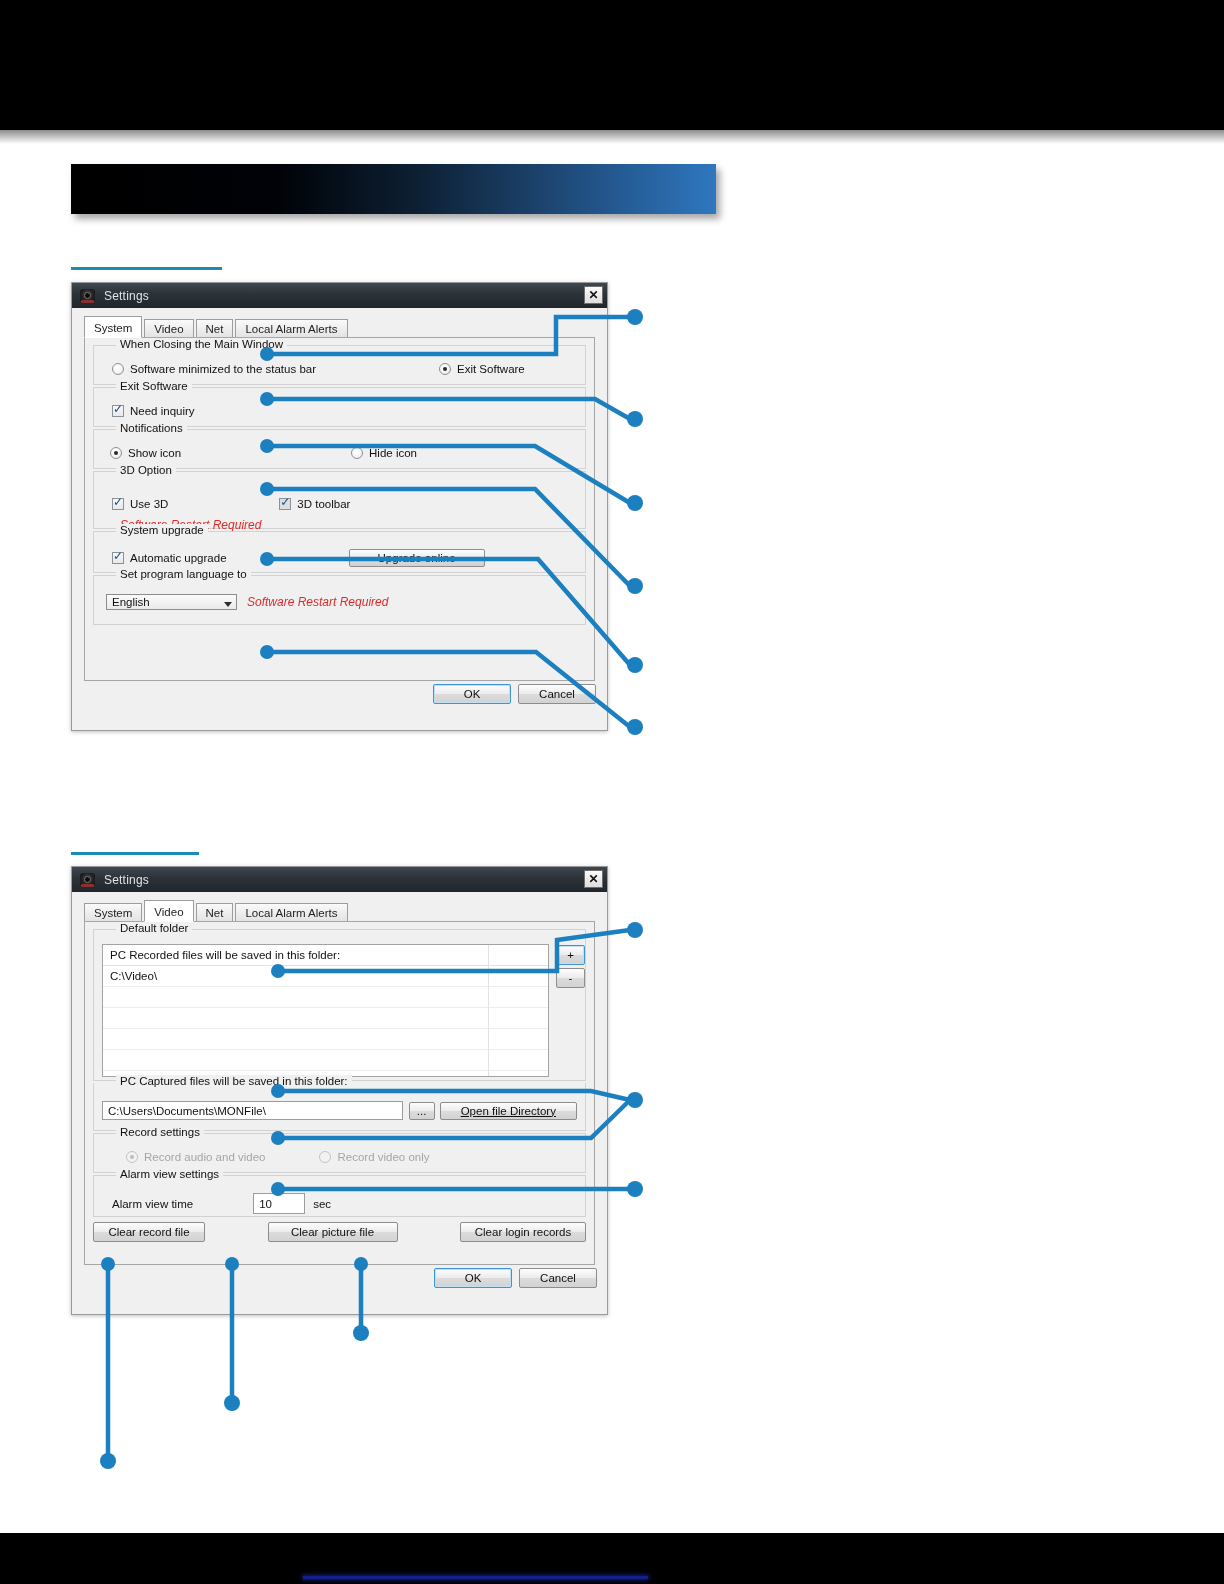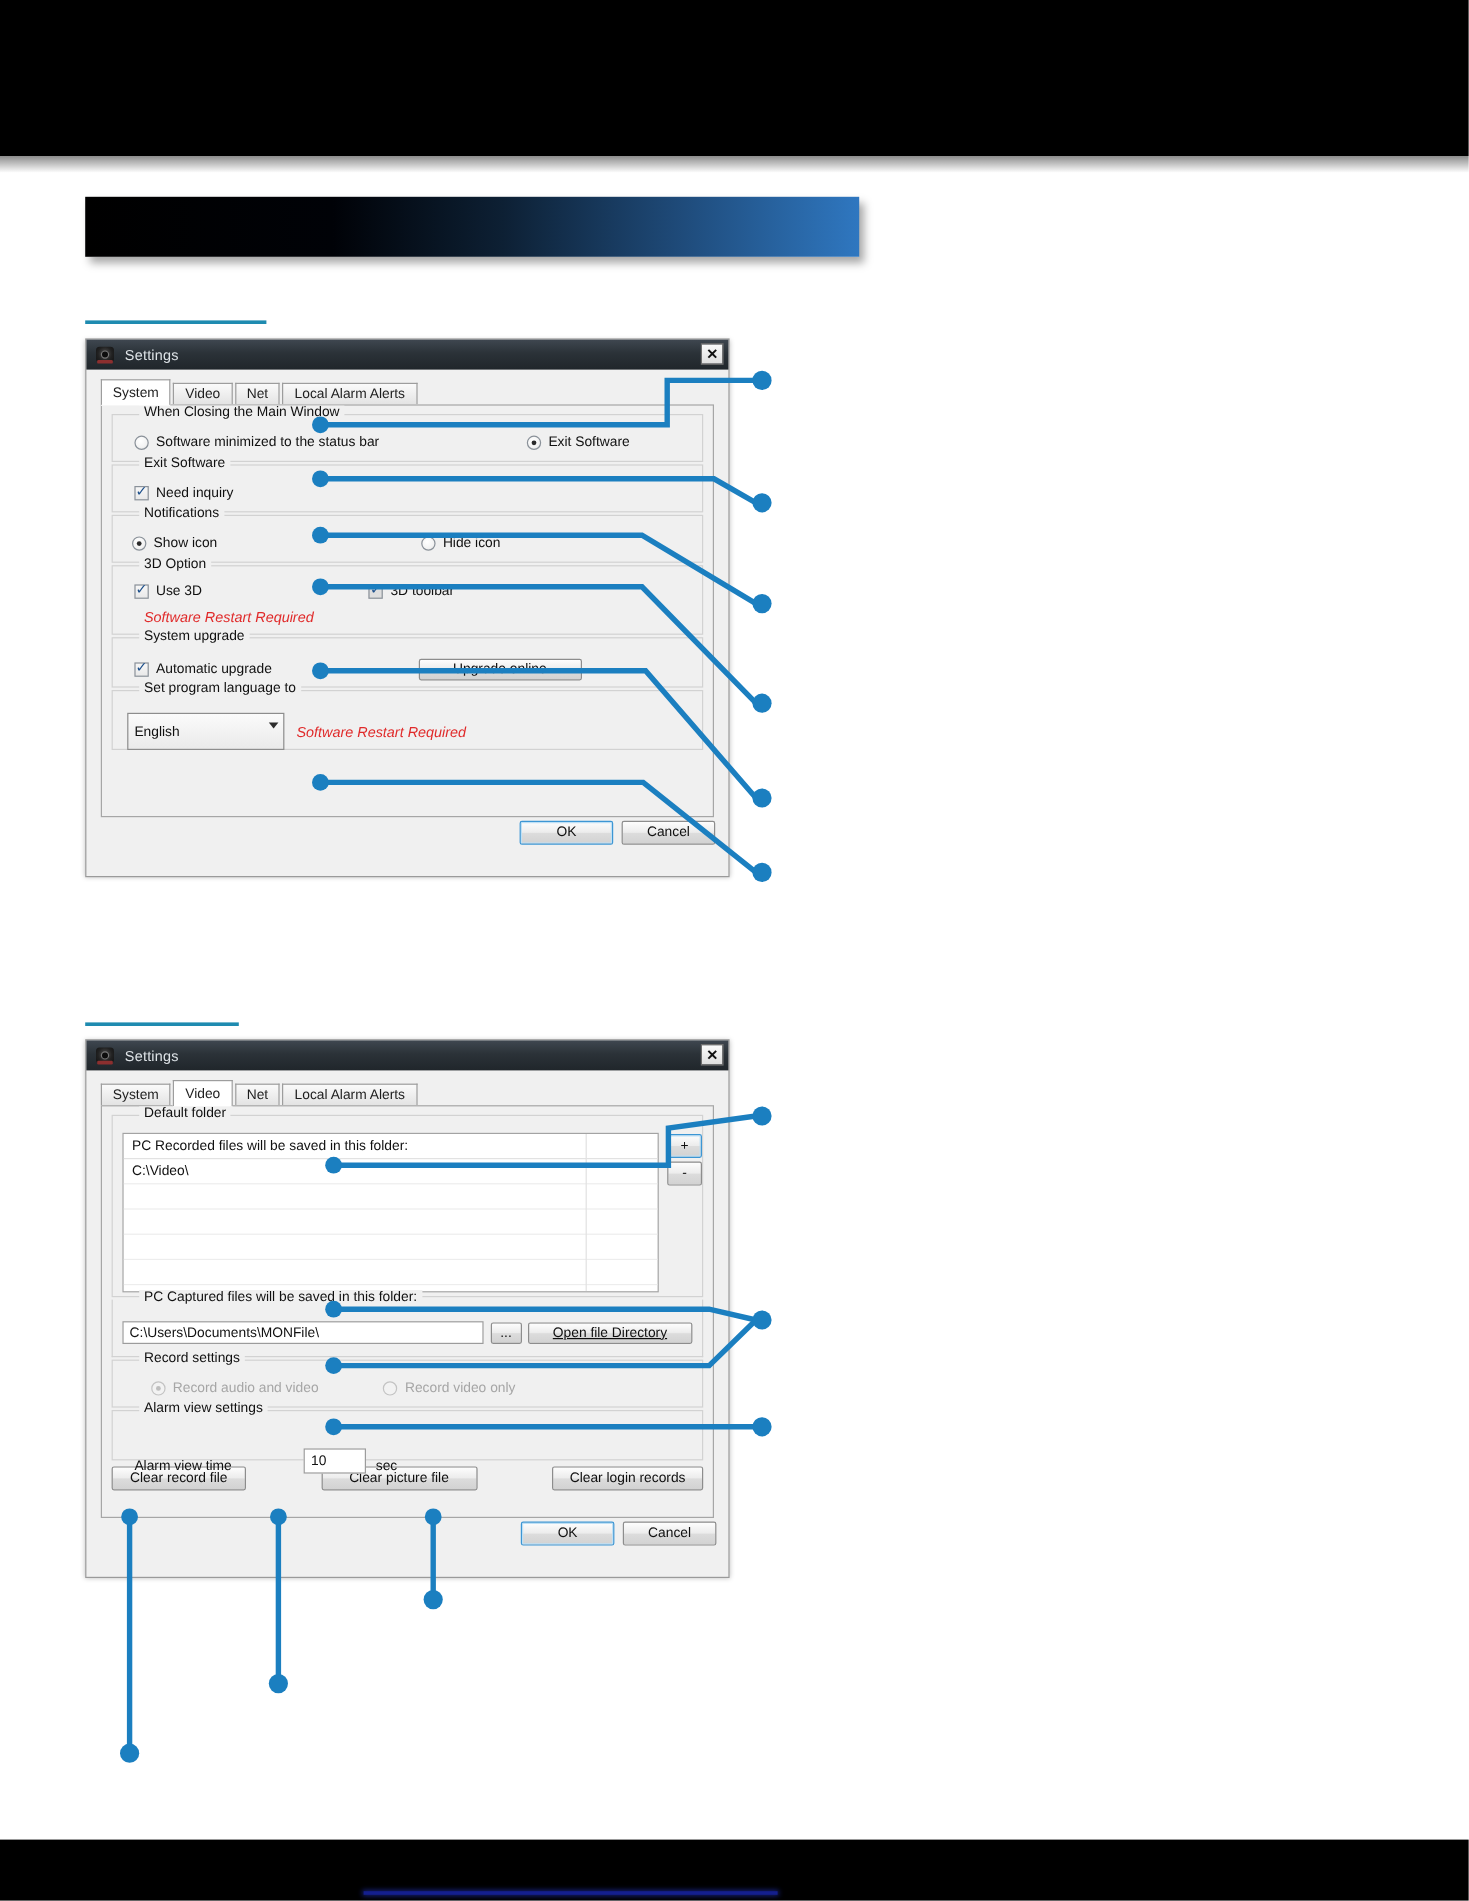--- a/index.html
+++ b/index.html
@@ -181,21 +181,21 @@
     text-align:center;
     font-family:"Liberation Sans", sans-serif;
   }
   .btn.primary{
     border:1px solid #3c96d4;
     box-shadow:0 0 0 1px #bfe0f5 inset;
   }
 
   .combo{
     position:relative;
-    width:131px; height:31px;
+    width:131px; height:16px;
     background:linear-gradient(to bottom,#fbfbfb,#eaeaea);
     border:1px solid #8d8d8d;
     font-size:11.5px; color:#101010;
     display:flex; align-items:center; padding-left:5px;
     cursor:pointer;
   }
   .combo .arrow{
     position:absolute; right:4px; top:7px;
     width:0;height:0;
     border-left:4px solid transparent; border-right:4px solid transparent;
@@ -301,21 +301,21 @@
         </span>
         <span class="radio" style="margin-left:170px;">
           <span class="dot"></span>
           <span>Hide icon</span>
         </span>
       </div>
     </div>
 
     <div class="group" style="height:58px;">
       <span class="legend">3D Option</span>
-      <div class="row" style="padding-left:10px; margin-top:1px;gap:28px;">
+      <div class="row" style="padding-left:10px; margin-top:12px;">
         <span class="check sel">
           <span class="box"></span>
           <span>Use 3D</span>
         </span>
         <span class="check sel grey" style="margin-left:111px;">
           <span class="box"></span>
           <span>3D toolbar</span>
         </span>
       </div>
       <div class="redtext" style="padding-left:18px; margin-top:8px;">Software Restart Required</div>
@@ -407,21 +407,21 @@
         </span>
         <span class="radio dis" style="margin-left:38px;">
           <span class="dot"></span>
           <span>Record video only</span>
         </span>
       </div>
     </div>
 
     <div class="group" style="height:42px;">
       <span class="legend">Alarm view settings</span>
-      <div class="row" style="padding-left:10px; margin-top:17px;align-items:flex-end;">
+      <div class="row" style="padding-left:10px; margin-top:3px;">
         <span style="font-size:11.5px; color:#101010;">Alarm view time</span>
         <span class="textinput" style="width:52px; margin-left:60px; height:21px;">10</span>
         <span style="font-size:11.5px; color:#101010; margin-left:8px;">sec</span>
       </div>
     </div>
 
     <div class="row" style="margin-top:5px;justify-content:space-between;">
       <span class="btn" style="width:112px; padding:3px 0;">Clear record file</span>
       <span class="btn" style="width:130px; padding:3px 0; margin-left:14px;">Clear picture file</span>
       <span class="btn" style="width:126px; padding:3px 0; margin-left:14px;">Clear login records</span>

